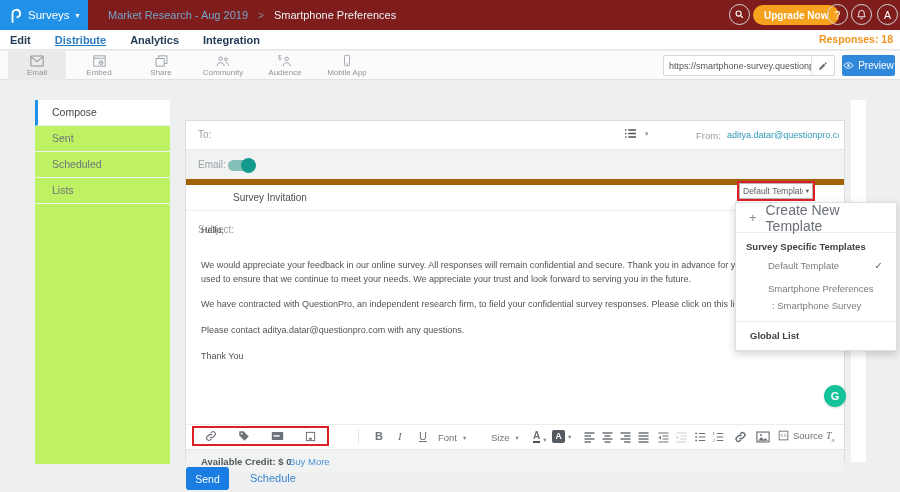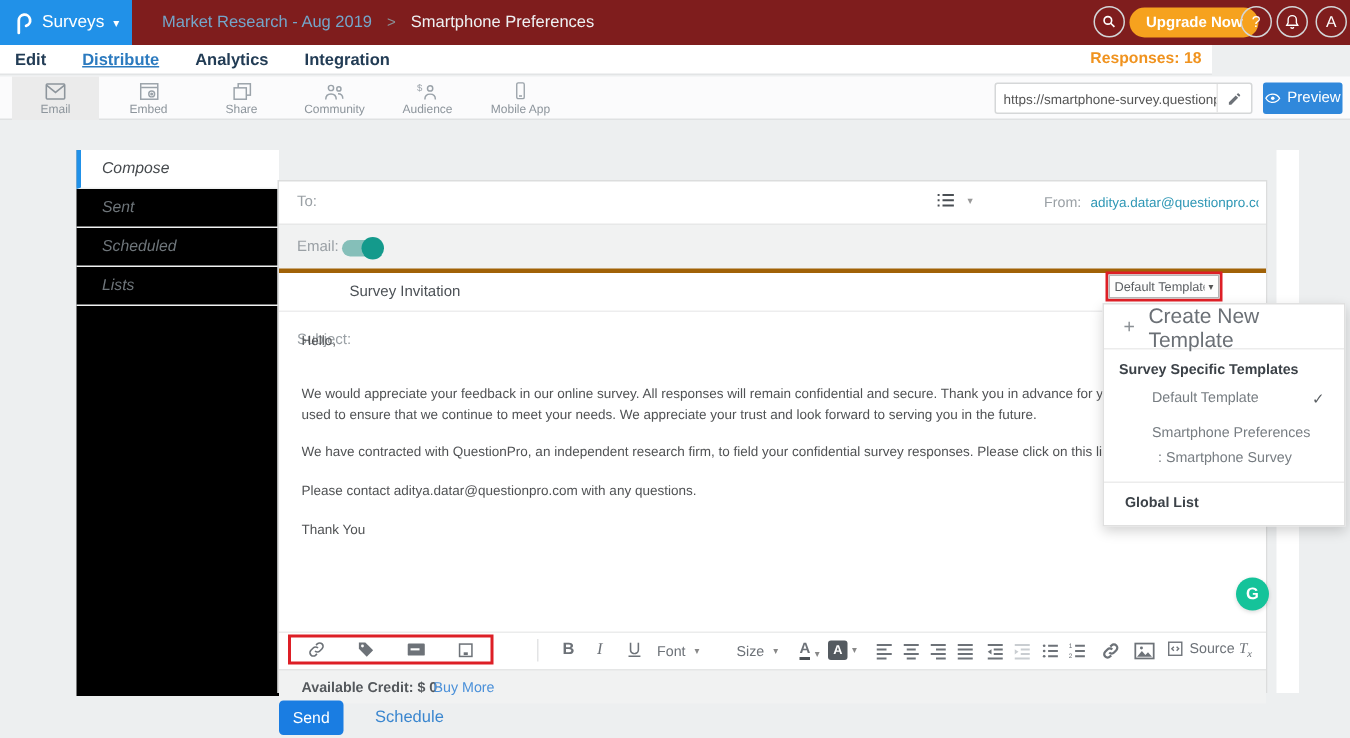--- a/index.html
+++ b/index.html
@@ -17,21 +17,21 @@
   .crumb-folder{color:#74a5c9;cursor:pointer;}
   .crumb-sep{color:#8a9096;font-size:10px;}
   .crumb-survey{color:#eef1f3;}
   .circle-btn{position:absolute;top:4px;width:21px;height:21px;border:1px solid #d3d6d8;border-radius:50%;
               color:#fff;display:flex;align-items:center;justify-content:center;font-size:10.5px;
               box-sizing:border-box;cursor:pointer;}
   .upgrade{position:absolute;left:753px;top:5px;height:20px;padding:0 11px;background:#f6a21e;border-radius:10px;
            color:#fff;font-size:10px;font-weight:700;display:flex;align-items:center;cursor:pointer;}
 
   
-  .subnav{position:absolute;left:0;top:30px;width:808px;height:20px;background:#fff;
+  .subnav{position:absolute;left:0;top:30px;width:900px;height:20px;background:#fff;
           border-bottom:1px solid #e2e4e5;display:flex;align-items:center;box-sizing:border-box;
           font-size:11px;font-weight:700;color:#223c55;}
   .nitem{margin-left:24px;cursor:pointer;}
   .nitem:first-child{margin-left:10px;}
   .nitem.active{color:#2b7abf;text-decoration:underline;}
   .responses{position:absolute;right:7px;top:3px;color:#f0931f;font-size:10.5px;font-weight:700;}
 
   
   .channelbar{position:absolute;left:0;top:51px;width:900px;height:29px;background:#fbfbfc;
               border-bottom:1px solid #dfe1e2;box-sizing:border-box;}
@@ -41,39 +41,39 @@
   .chtab.active{background:#ebebeb;}
   .urlbox{position:absolute;left:663px;top:4px;width:172px;height:21px;background:#fff;
           border:1px solid #d5d7d8;border-radius:2px;display:flex;align-items:center;box-sizing:border-box;}
   .urltext{flex:1;font-size:9px;color:#555;padding:0 5px;white-space:nowrap;overflow:hidden;}
   .urlpencil{width:22px;height:100%;border-left:1px solid #e7e7e7;color:#6d7278;display:flex;
              align-items:center;justify-content:center;cursor:pointer;}
   .previewbtn{position:absolute;left:842px;top:4px;width:53px;height:21px;background:#3088db;border-radius:2px;
               color:#fff;font-size:10px;display:flex;align-items:center;justify-content:center;gap:4px;cursor:pointer;}
 
   
-  .sidebar{position:absolute;left:51px;top:100px;width:135px;height:364px;background:#000000;font-style:italic;}
+  .sidebar{position:absolute;left:35px;top:100px;width:135px;height:364px;background:#bef264;}
   .sitem{height:25px;line-height:25px;padding-left:17px;font-size:10.5px;color:#6e757a;
          border-bottom:1px solid #f0f1f1;cursor:pointer;}
   .sitem.active{background:#fff;border-left:3px solid #2191e8;padding-left:14px;color:#45494d;}
 
   .white-strip{position:absolute;left:851px;top:100px;width:15px;height:362px;background:#fff;}
 
   
   .panel{position:absolute;left:185px;top:120px;width:660px;height:342px;background:#fff;
          border:1px solid #dcdddd;box-sizing:border-box;}
   .row-to{position:relative;height:28px;border-bottom:1px solid #e7e8e8;}
   .to-label{position:absolute;left:12px;top:8px;font-size:10px;color:#9aa0a5;}
   .list-btn{position:absolute;left:438px;top:7px;display:flex;align-items:center;gap:8px;color:#4a4f54;cursor:pointer;}
   .list-btn .caret{font-size:7px;color:#999;}
   .from-label{position:absolute;left:510px;top:9px;font-size:9.5px;color:#9aa0a5;}
   .from-val{position:absolute;left:541px;top:9px;font-size:9px;color:#2e97b5;max-width:112px;
             white-space:nowrap;overflow:hidden;cursor:pointer;}
 
-  .row-email{position:relative;height:29px;background:#f1f2f2;border-bottom:3px solid #a16207;}
+  .row-email{position:relative;height:29px;background:#f1f2f2;border-bottom:6px solid #a16207;}
   .email-label{position:absolute;left:12px;top:9px;font-size:10px;color:#9aa0a5;}
   .toggle{position:absolute;left:42px;top:10px;width:26px;height:11px;border-radius:6px;background:#85bfb9;cursor:pointer;}
   .toggle .knob{position:absolute;right:-2px;top:-2px;width:15px;height:15px;border-radius:50%;background:#149a8c;}
 
   .row-subject{position:relative;height:25px;border-bottom:1px solid #ededee;}
   .subj-label{position:absolute;left:12px;top:7px;font-size:10px;color:#9aa0a5;margin-top:32px;}
   .subj-val{position:absolute;left:47px;top:7px;font-size:10px;color:#4b5055;cursor:text;}
 
   .body{position:relative;height:213px;padding:12px 0 0 15px;box-sizing:border-box;
         font-size:9px;color:#505254;cursor:text;}

